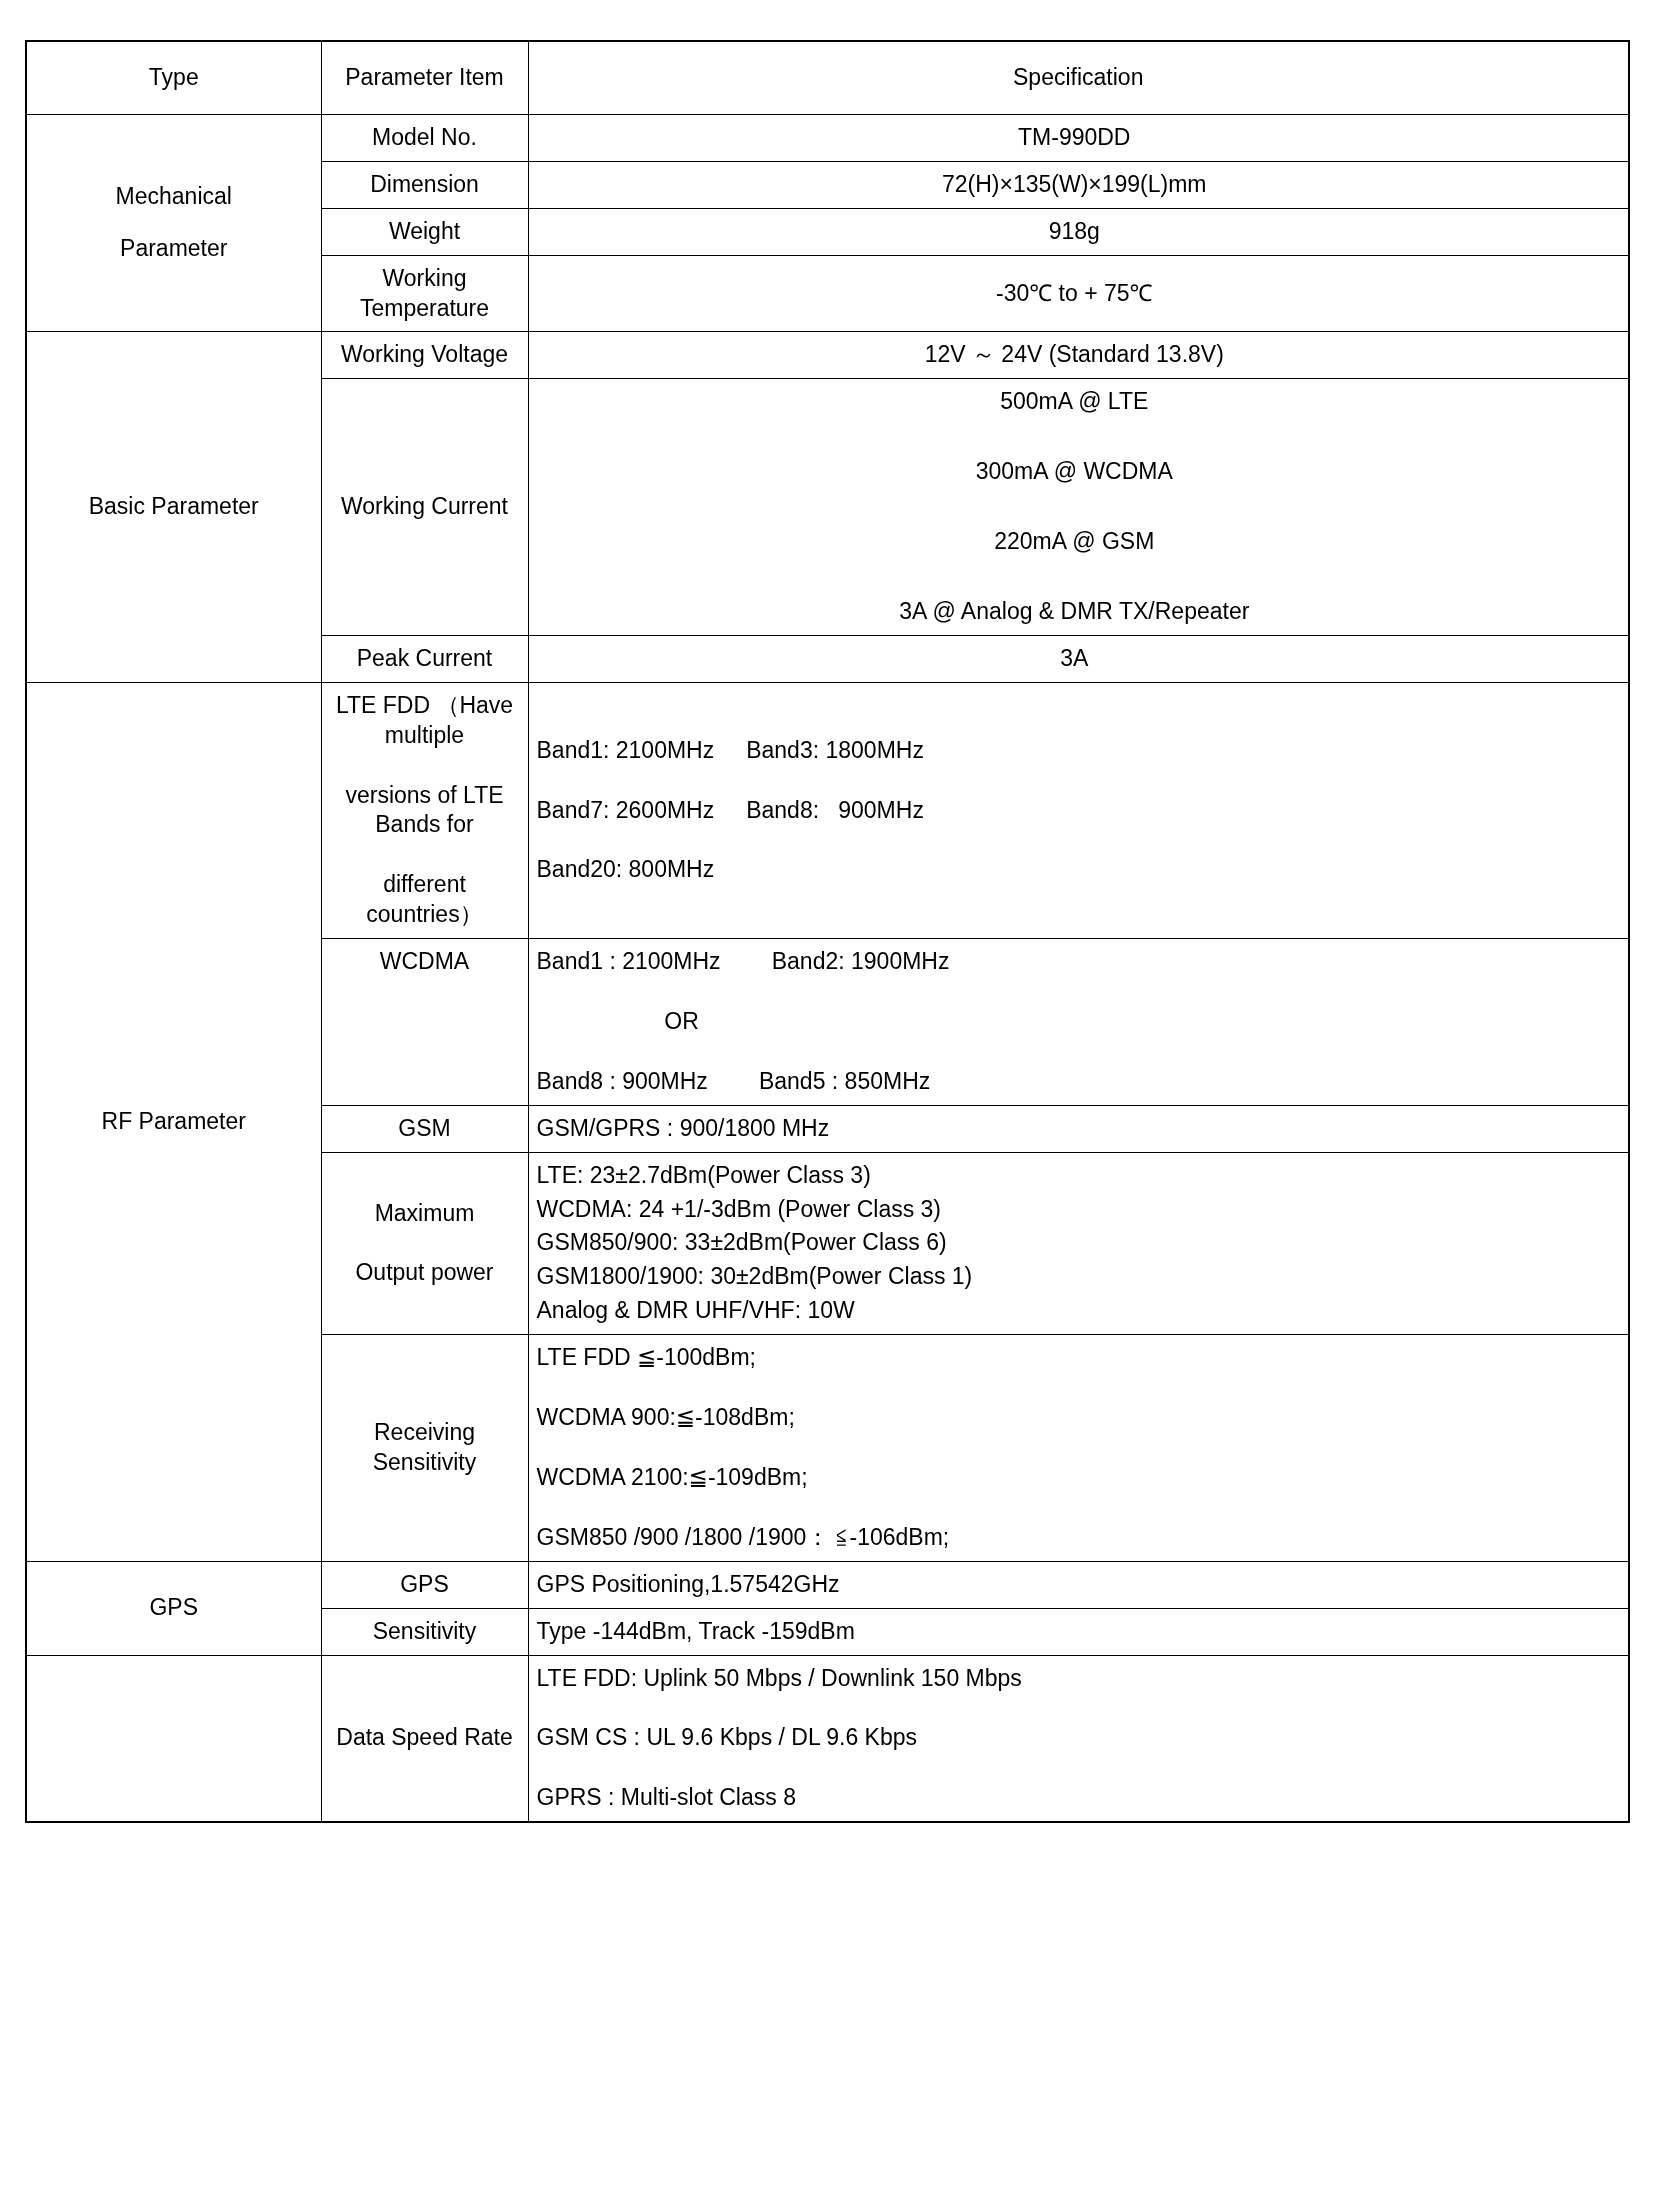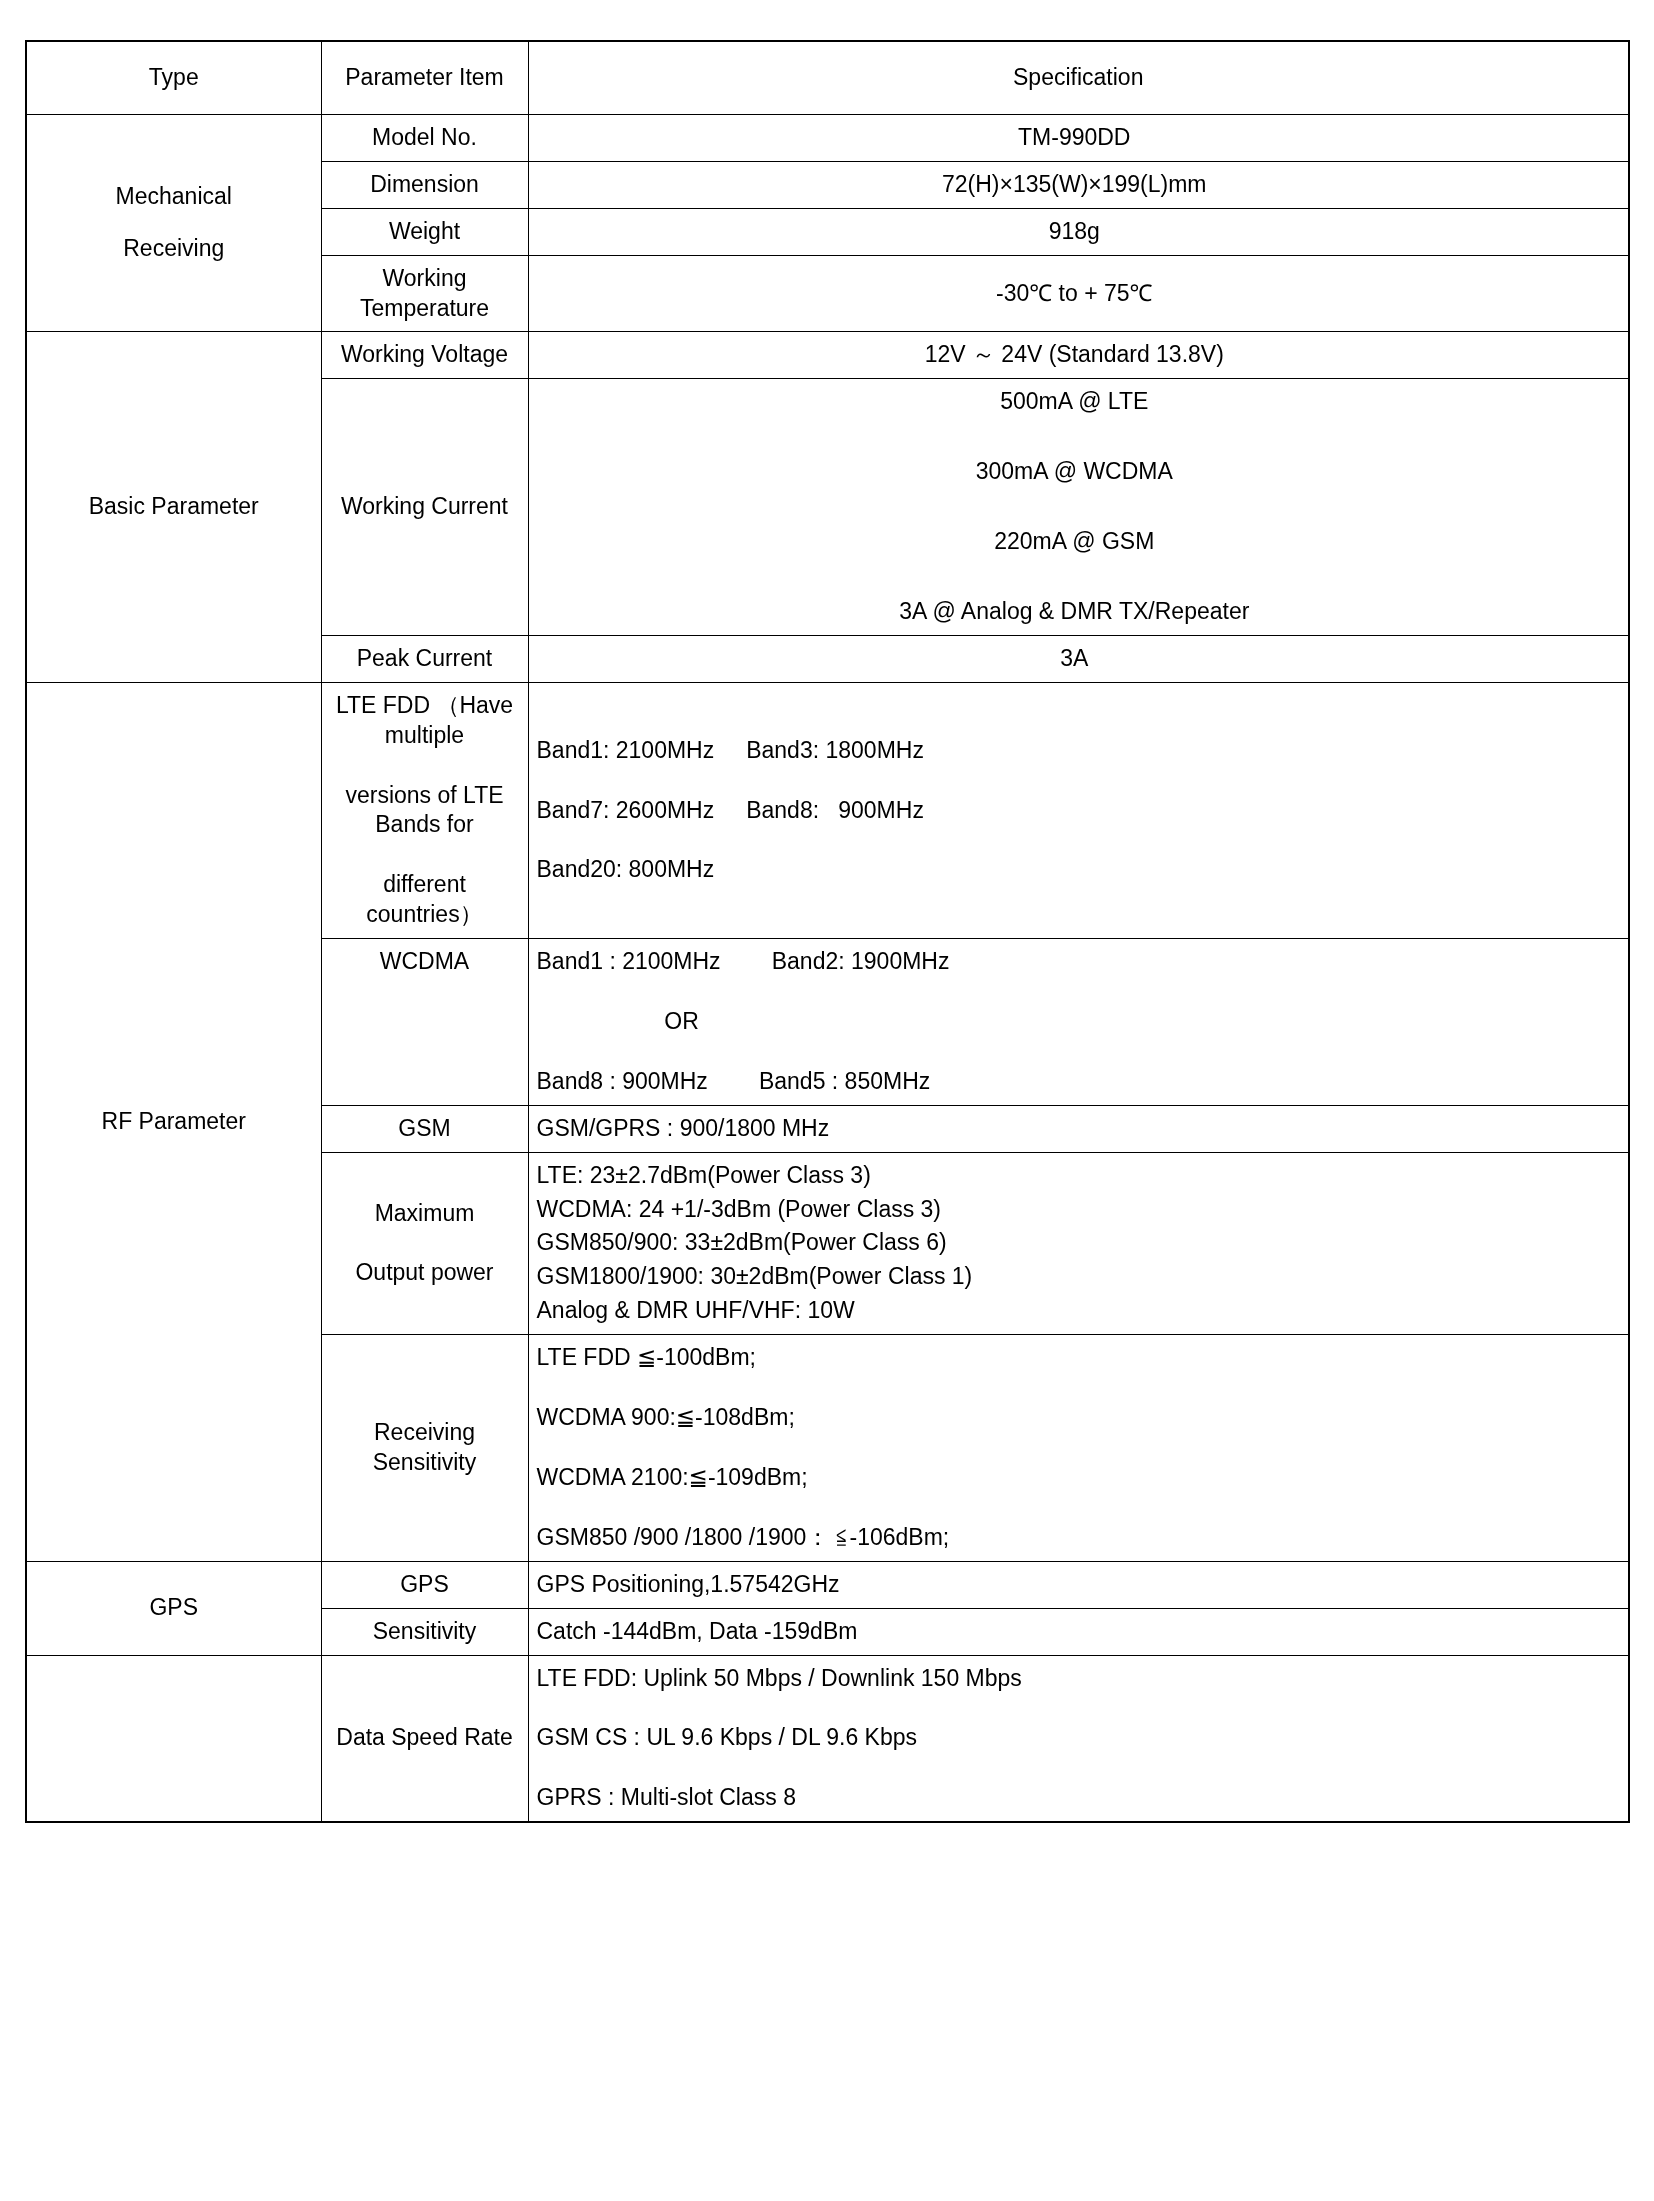--- a/index.html
+++ b/index.html
@@ -95,21 +95,21 @@
       <tr>
         <th class="hdr">Type</th>
         <th class="hdr">Parameter Item</th>
         <th class="hdr">Specification</th>
       </tr>
     </thead>
     <tbody id="spec-body">
         <tr>
           <td class="type-cell" rowspan="4">
             <span class="tl">Mechanical</span>
-            <span class="tl">Receiving</span>
+            <span class="tl">Parameter</span>
           </td>
           <td class="param-cell">
             <span class="pl">Model No.</span>
           </td>
           <td class="spec-cell center">
             <span class="sl">TM-990DD</span>
           </td>
         </tr>
         <tr>
           <td class="param-cell">
@@ -231,21 +231,21 @@
           </td>
           <td class="spec-cell">
             <span class="sl">GPS Positioning,1.57542GHz</span>
           </td>
         </tr>
         <tr>
           <td class="param-cell">
             <span class="pl">Sensitivity</span>
           </td>
           <td class="spec-cell">
-            <span class="sl">Catch -144dBm, Data -159dBm</span>
+            <span class="sl">Type -144dBm, Track -159dBm</span>
           </td>
         </tr>
         <tr>
           <td class="type-cell" rowspan="1">
             <span class="tl"></span>
           </td>
           <td class="param-cell">
             <span class="pl">Data Speed Rate</span>
           </td>
           <td class="spec-cell">

